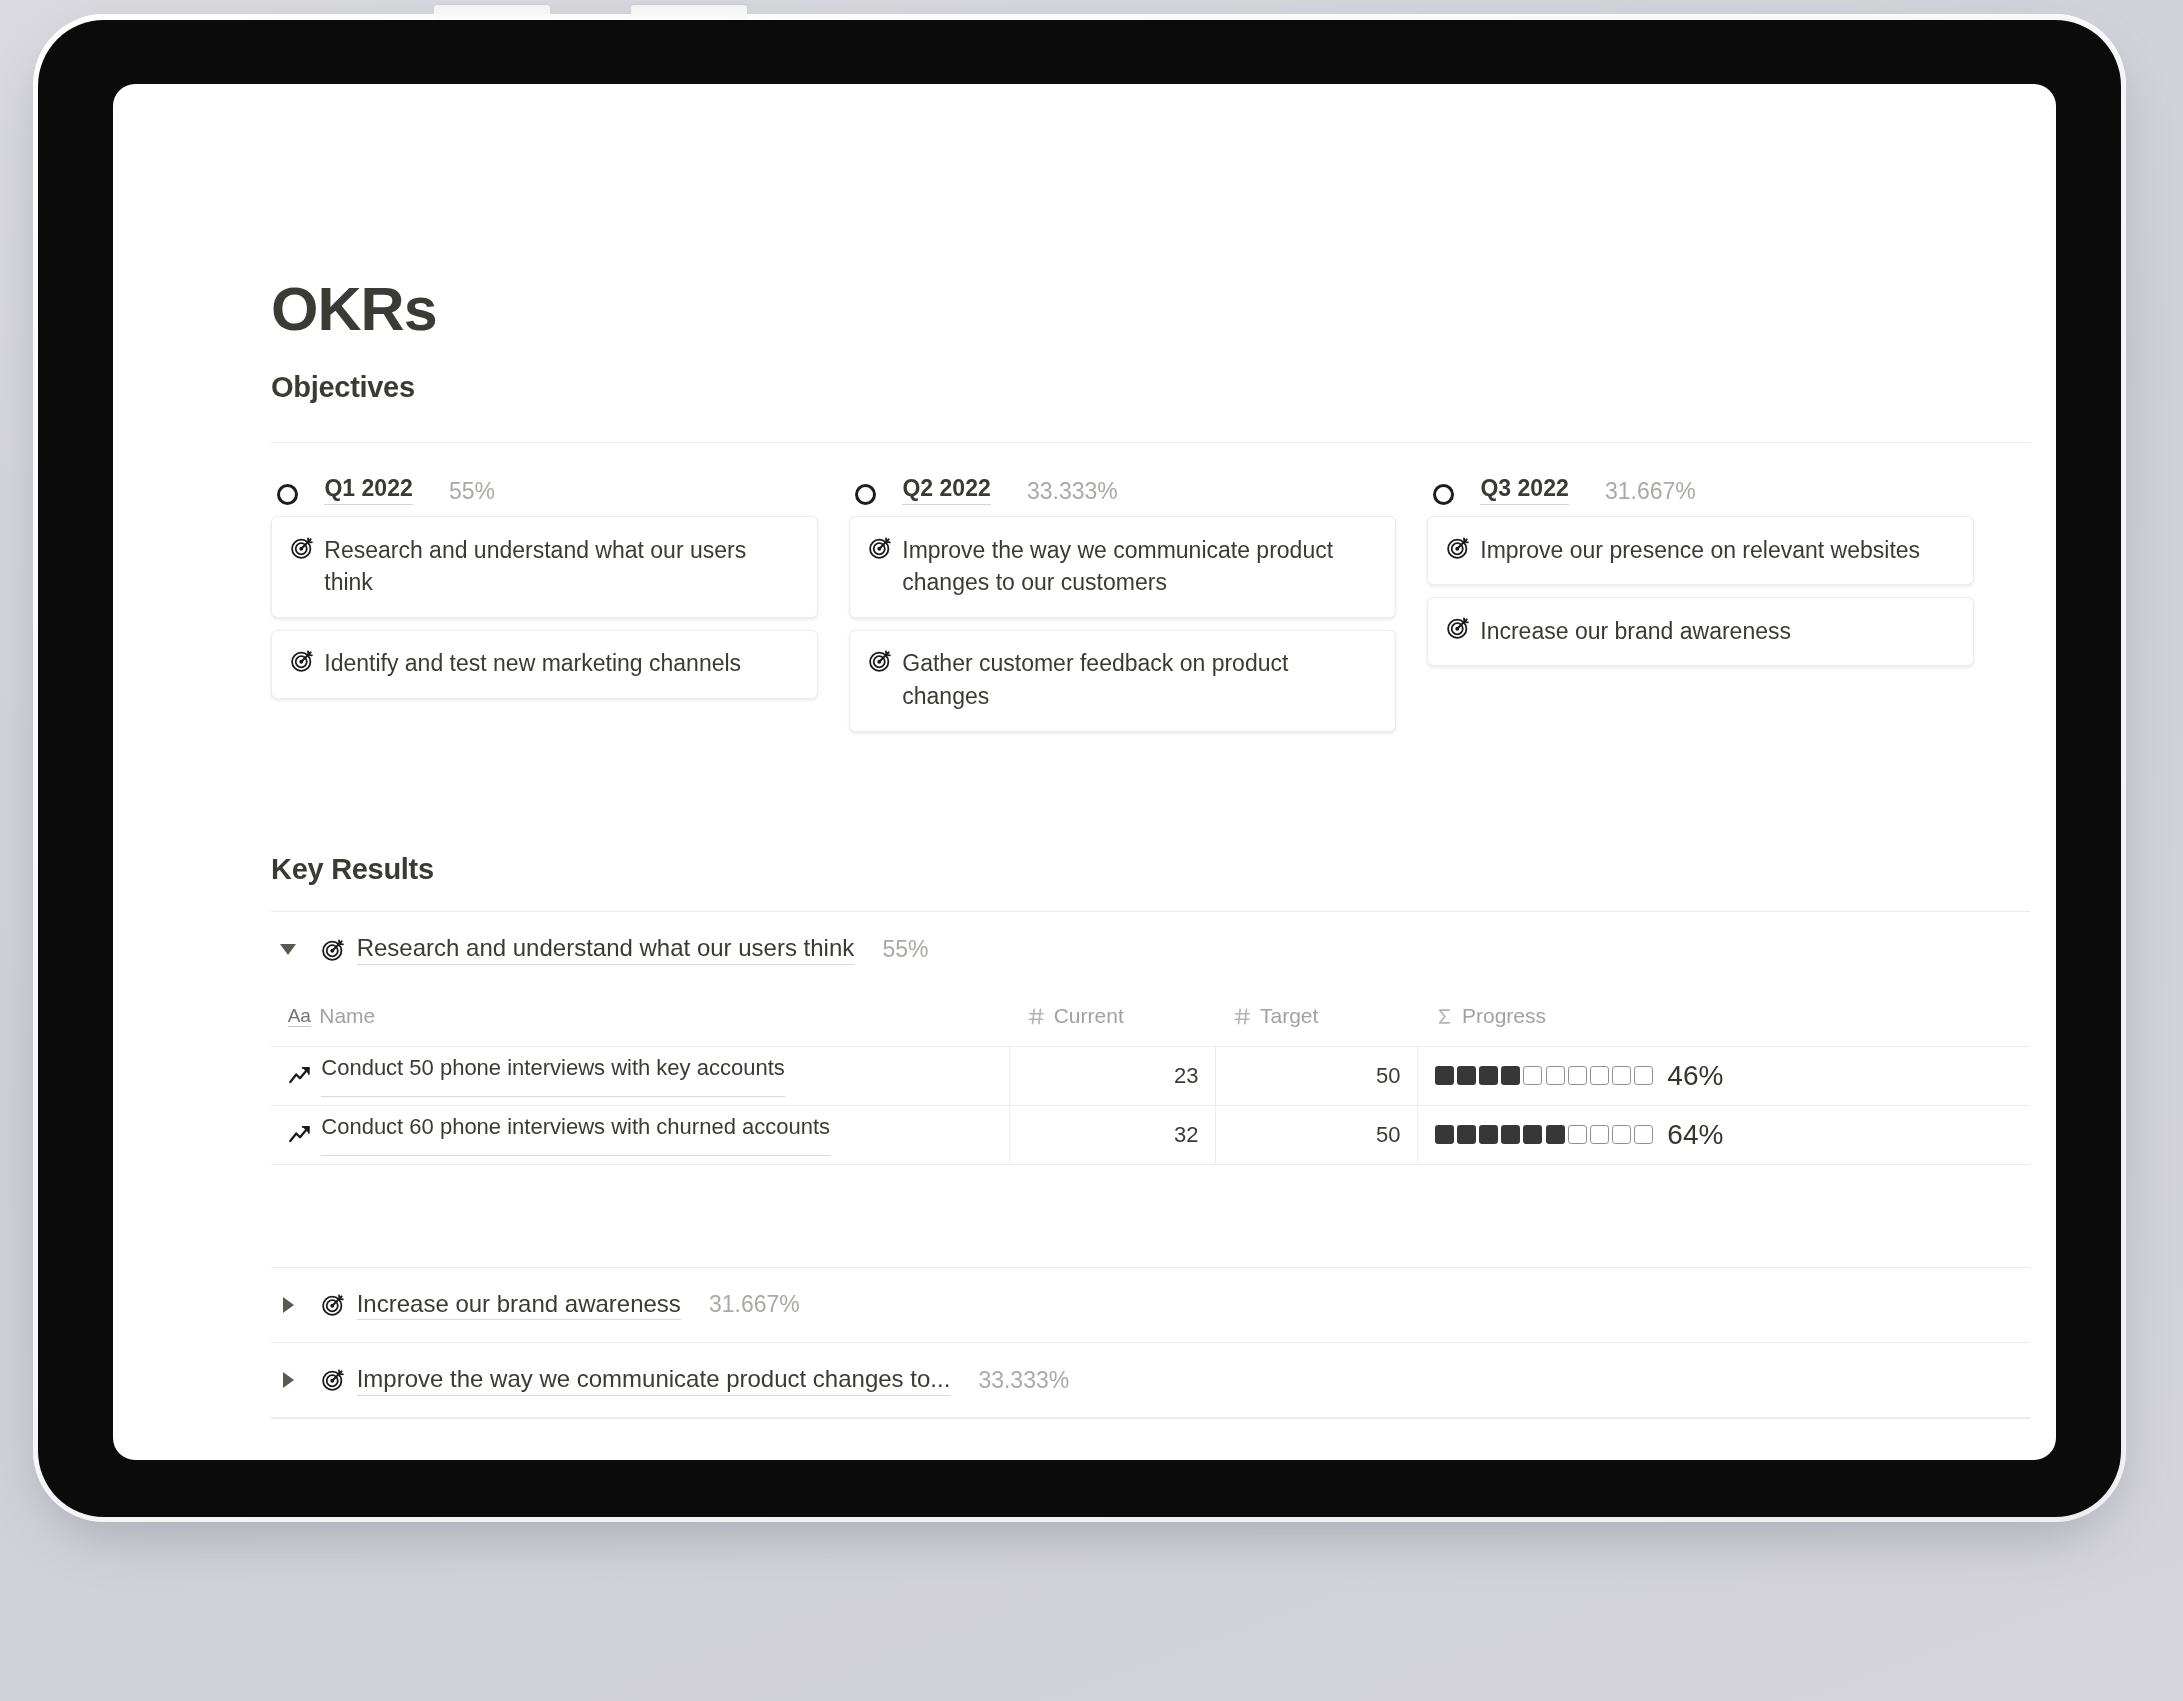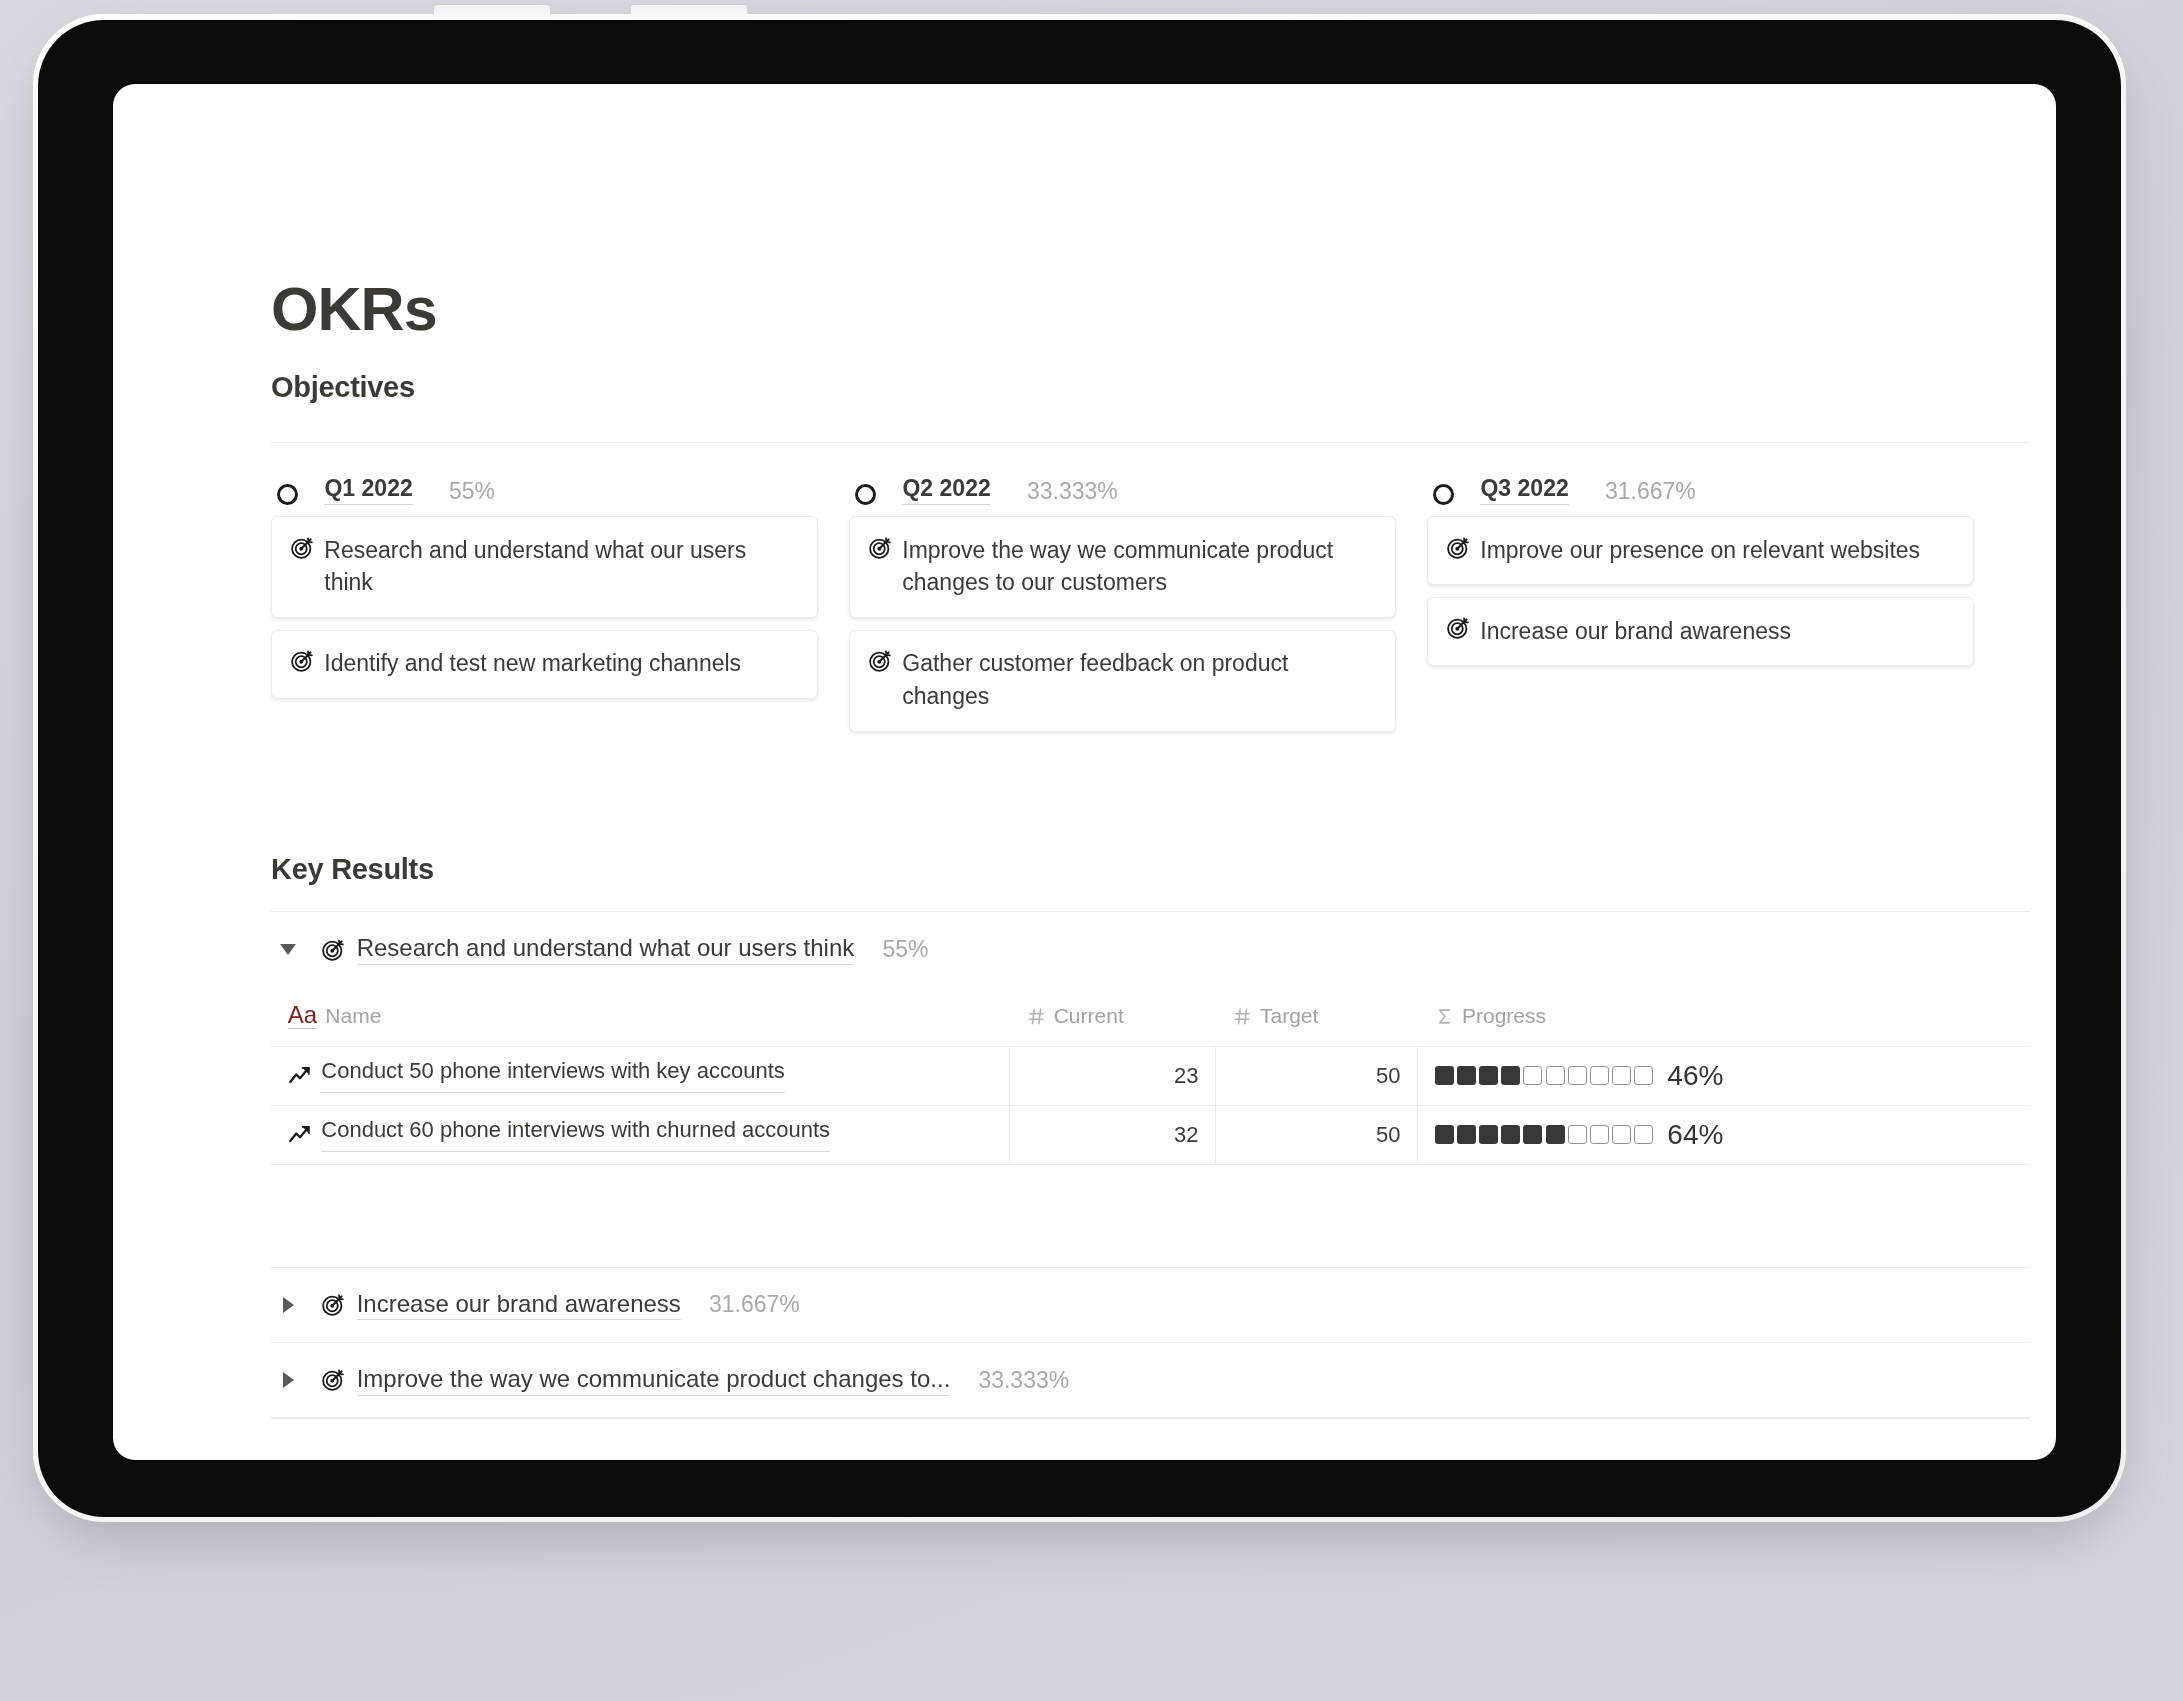--- a/index.html
+++ b/index.html
@@ -262,22 +262,22 @@
     color: #a2a2a0;
     padding: 0 16.6px;
   }
   .kr-th .col-type-icon { font-size: 19px; color: #b4b4b2; display: inline-flex; }
   .col-name     { width: 739px; }
   .col-current  { width: 206px; justify-content: flex-start; gap: 8px; }
   .col-target   { width: 202px; justify-content: flex-start; }
   .col-progress { flex: 1; }
 
   .aa-icon {
-    font-size: 24px;
-    color: #7f1d1d;
+    font-size: 19px;
+    color: #737373;
     border-bottom: 1.3px solid #c9c9c7;
     line-height: 1;
     padding-bottom: 1.3px;
   }
   .hash-icon svg, .sigma-icon svg { display:block; }
 
   .kr-row {
     display: flex;
     height: 59px;
     align-items: stretch;
@@ -290,21 +290,21 @@
     font-size: 22px;
     color: #3b3a35;
   }
   .kr-td.col-name { gap: 9.6px; border-right: 1.3px solid #ededed; }
   .kr-td.col-current,
   .kr-td.col-target { justify-content: flex-end; border-right: 1.3px solid #ededed; }
   .kr-td.col-progress { gap: 10.2px; }
 
   .row-name-text {
     border-bottom: 1.3px solid #d9d9d7;
-    padding-bottom: 8px;
+    padding-bottom: 15px;
   }
 
   .progress-squares { display: flex; gap: 3.2px; }
   .psq {
     width: 19px; height: 19px;
     border-radius: 3.2px;
     box-sizing: border-box;
   }
   .psq.on  { background: #373737; }
   .psq.off { background: #ffffff; border: 1.9px solid #8f8f8f; }

